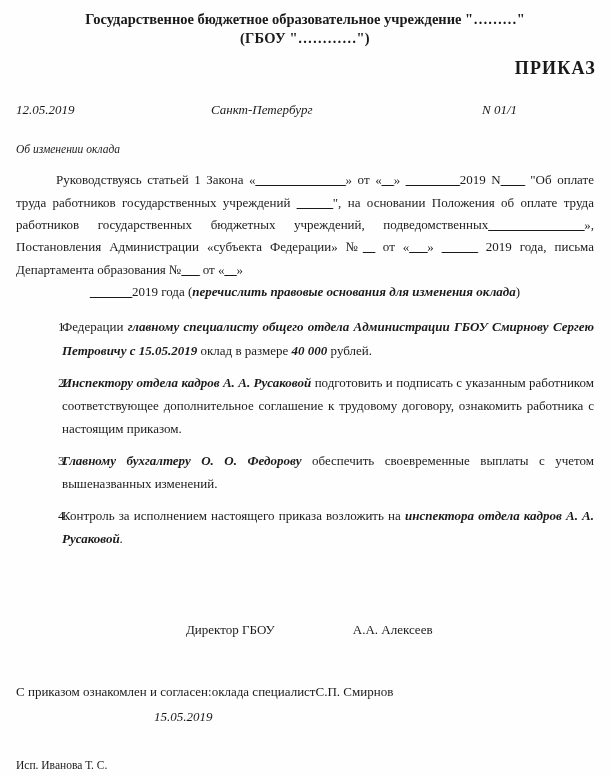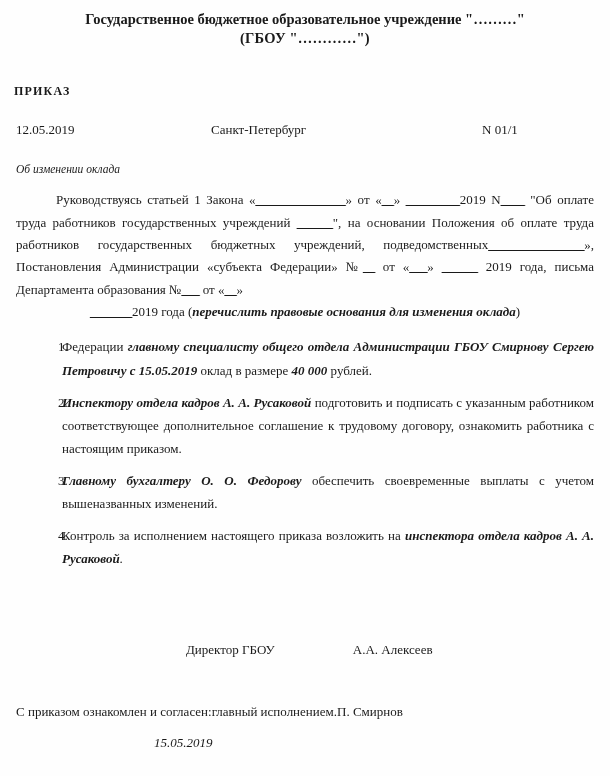--- a/index.html
+++ b/index.html
@@ -28,32 +28,33 @@
   .org-header {
     text-align: center;
     font-weight: bold;
     font-size: 14.5px;
     line-height: 1.32;
     padding-top: 10px;
   }
   .org-line2 { letter-spacing: 0.2px; }
 
   .doc-type {
-    text-align: left;
+    text-align: right;
     font-weight: bold;
-    font-size: 12px;
+    font-size: 18px;
     letter-spacing: 1.2px;
-    margin-top: 36px;
+    margin-top: 10px;
   }
 
   .meta-row {
     display: flex;
     margin-top: 23px;
     font-size: 13px;
     padding: 0 4px 0 2px;
+    font-style: italic;
   }
   .meta-date { width: 195px; }
   .meta-city { flex: 1; }
   .meta-num  { width: 110px; text-align: left; }
 
   .subject {
     font-style: italic;
     font-size: 11.5px;
     margin-top: 25px;
     padding-left: 2px;
@@ -119,21 +120,21 @@
 
   .ack {
     margin-top: 46px;
     font-size: 13px;
     padding-left: 2px;
   }
   .ack-date {
     font-style: italic;
     font-size: 13px;
     padding-left: 140px;
-    margin-top: 15px;
+    margin-top: 9px;
   }
 
   .footer {
     margin-top: 34px;
     font-size: 11.5px;
     padding-left: 2px;
   }
 </style>
 </head>
 <body>
@@ -186,21 +187,21 @@
         <span>Контроль за исполнением настоящего приказа возложить на </span><span class="bi">инспектора отдела кадров А. А. Русаковой</span><span>.</span>
       </div>
     </div>
   </div>
 
   <div class="signature">
     <div class="sig-title">Директор ГБОУ</div>
     <div class="sig-name">А.А. Алексеев</div>
   </div>
 
-  <div class="ack">С приказом ознакомлен и согласен:главный исполнением.П. Смирнов</div>
+  <div class="ack">С приказом ознакомлен и согласен:оклада специалистС.П. Смирнов</div>
   <div class="ack-date">15.05.2019</div>
 
   <div class="footer">
     <div>Исп. Иванова Т. С.</div>
 
   </div>
 
 </div>
 
 </body></html>

